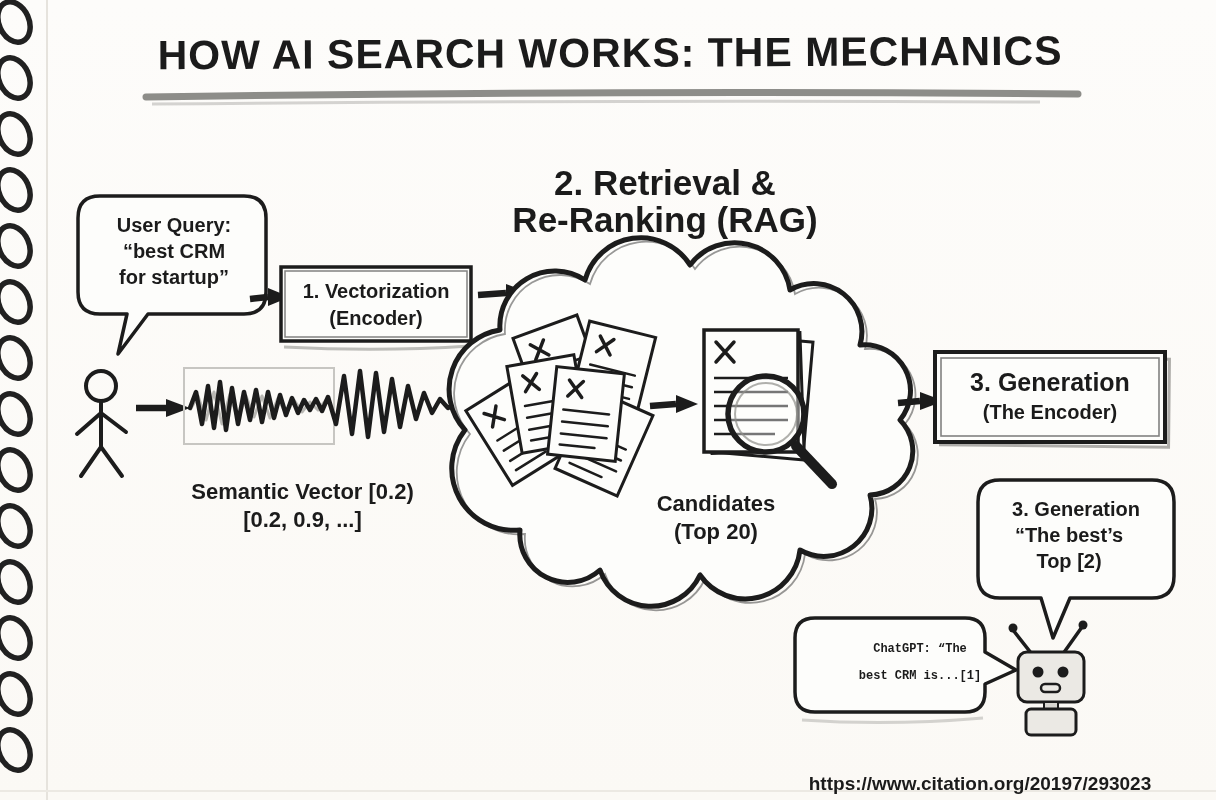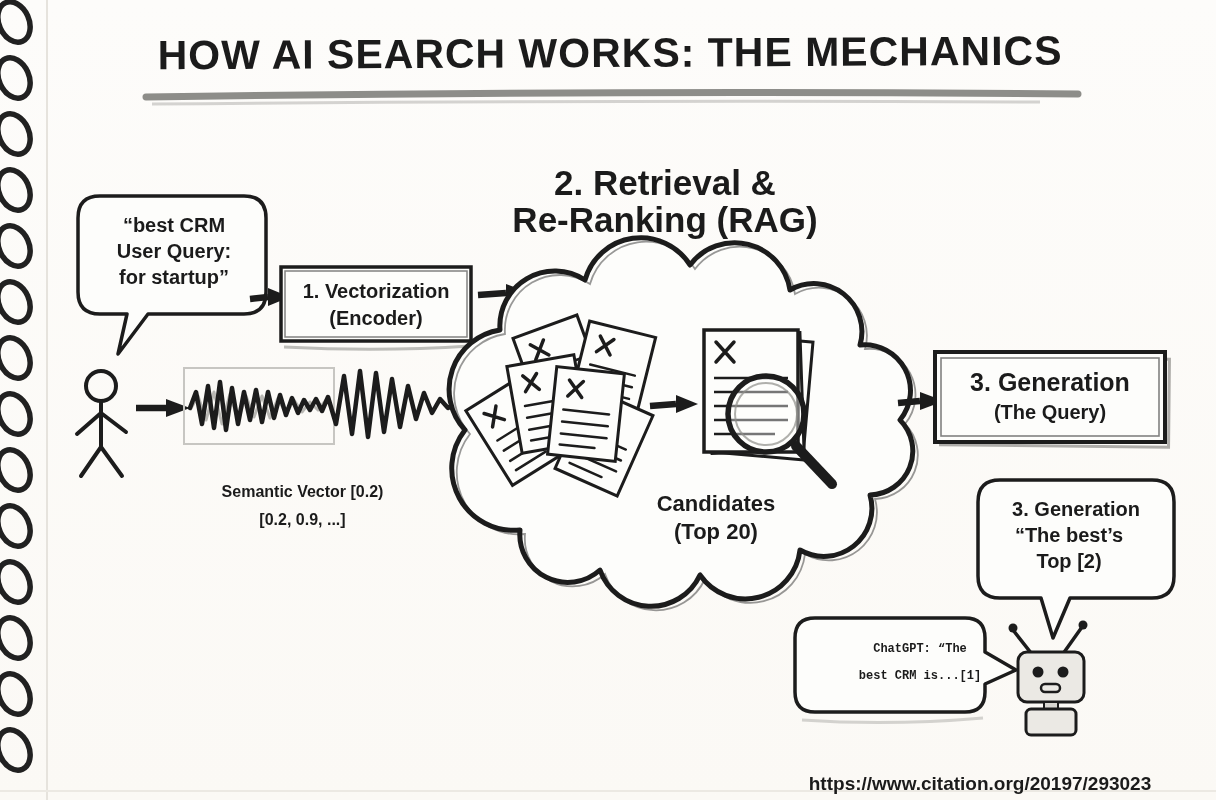--- a/index.html
+++ b/index.html
@@ -6,21 +6,21 @@
   .page{
     position:relative;width:1216px;height:800px;overflow:hidden;
     background:linear-gradient(180deg,#fdfcfa 0%,#fbf9f5 100%);
     font-family:"Liberation Sans",sans-serif;font-weight:bold;color:#1b1b1b;
   }
   .art{position:absolute;left:0;top:0;width:1216px;height:800px;}
   .t{position:absolute;text-align:center;}
   .title{left:135px;top:30px;width:950px;font-size:41px;letter-spacing:1px;white-space:nowrap;transform:rotate(-0.3deg);}
   .user-bubble-text{left:84px;top:212px;width:180px;font-size:20px;line-height:26px;}
   .box1-text{left:283px;top:278px;width:186px;font-size:20px;line-height:27px;}
-  .sem-text{left:155px;top:478px;width:295px;font-size:16px;line-height:28px;}
+  .sem-text{left:155px;top:478px;width:295px;font-size:22px;line-height:28px;}
   .rag-text{left:465px;top:164px;width:400px;font-size:35px;line-height:37px;}
   .cand-text{left:626px;top:490px;width:180px;font-size:22px;line-height:28px;}
   .box3-text{left:939px;top:366px;width:222px;}
   .box3-line1{font-size:25px;line-height:33px;}
   .box3-line2{font-size:20px;line-height:26px;}
   .gen-bubble-text{left:986px;top:496px;width:180px;font-size:20px;line-height:26px;}
   .gen-bubble-text .align-r{padding-right:14px;}
   .cgpt-text{left:833px;top:636px;width:174px;font-size:12px;line-height:27px;font-family:Liberation Mono, monospace;}
   .url-text{left:772px;top:773px;width:416px;font-size:19px;white-space:nowrap;}
 </style>
@@ -165,22 +165,22 @@
       <circle cx="1063" cy="672" r="5.5" fill="#1c1c1c"></circle>
       <rect x="1041" y="684" width="19" height="8" rx="4" fill="none" stroke="#1c1c1c" stroke-width="2.5"></rect>
       <rect x="1044" y="702" width="14" height="7" fill="#d9d7d2" stroke="#1c1c1c" stroke-width="2"></rect>
       <rect x="1026" y="709" width="50" height="26" rx="5" fill="#ebe9e4" stroke="#1c1c1c" stroke-width="3"></rect>
     </g>
   </svg>
 
   <div class="t title">HOW AI SEARCH WORKS: THE MECHANICS</div>
 
   <div class="t user-bubble-text">
+    <div>User Query:</div>
     <div>“best CRM</div>
-    <div>User Query:</div>
     <div>for startup”</div>
   </div>
 
   <div class="t box1-text">
     <div>1. Vectorization</div>
     <div>(Encoder)</div>
   </div>
 
   <div class="t sem-text">
     <div>Semantic Vector [0.2)</div>
@@ -192,21 +192,21 @@
     <div>Re-Ranking (RAG)</div>
   </div>
 
   <div class="t cand-text">
     <div>Candidates</div>
     <div>(Top 20)</div>
   </div>
 
   <div class="t box3-text">
     <div class="box3-line1">3. Generation</div>
-    <div class="box3-line2">(The Query)</div>
+    <div class="box3-line2">(The Encoder)</div>
   </div>
 
   <div class="t gen-bubble-text">
     <div>3. Generation</div>
     <div class="align-r">“The best’s</div>
     <div class="align-r">Top [2)</div>
   </div>
 
   <div class="t cgpt-text">
     <div>ChatGPT: “The</div>

